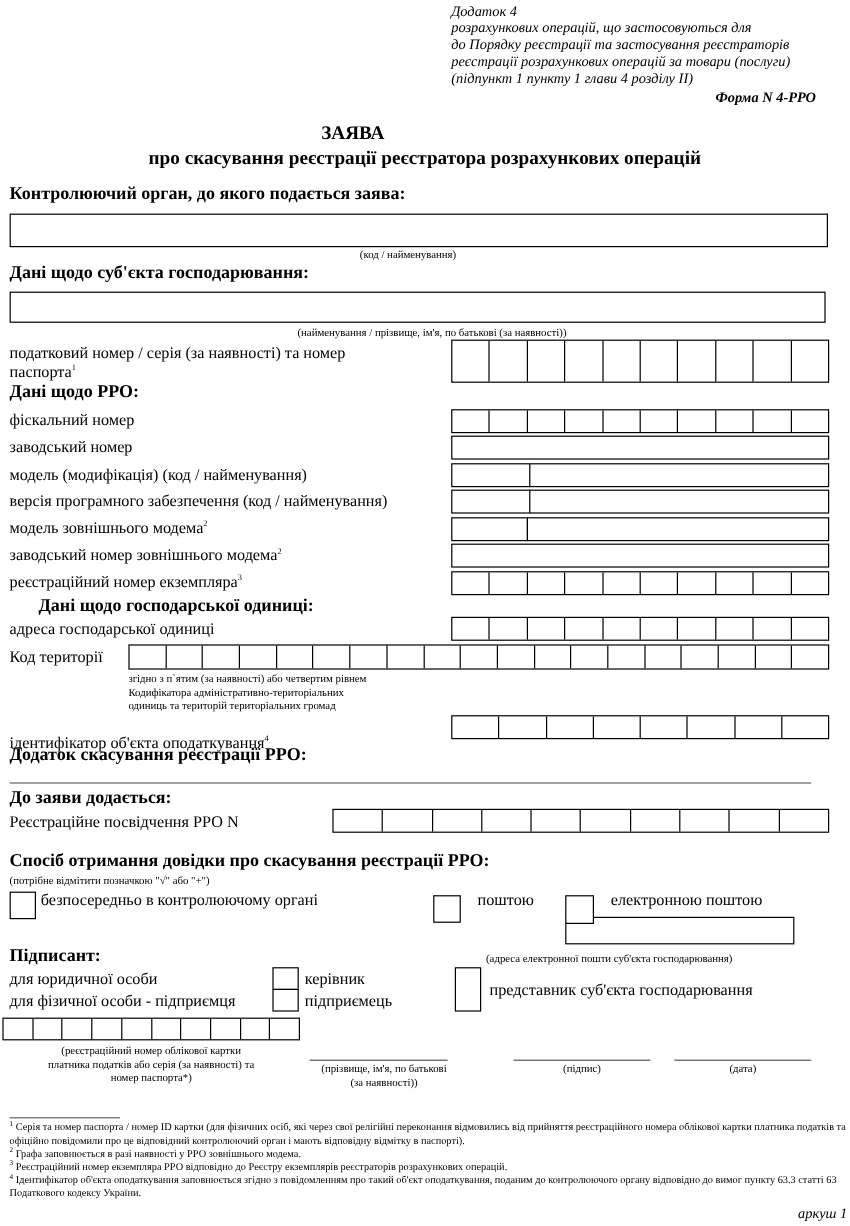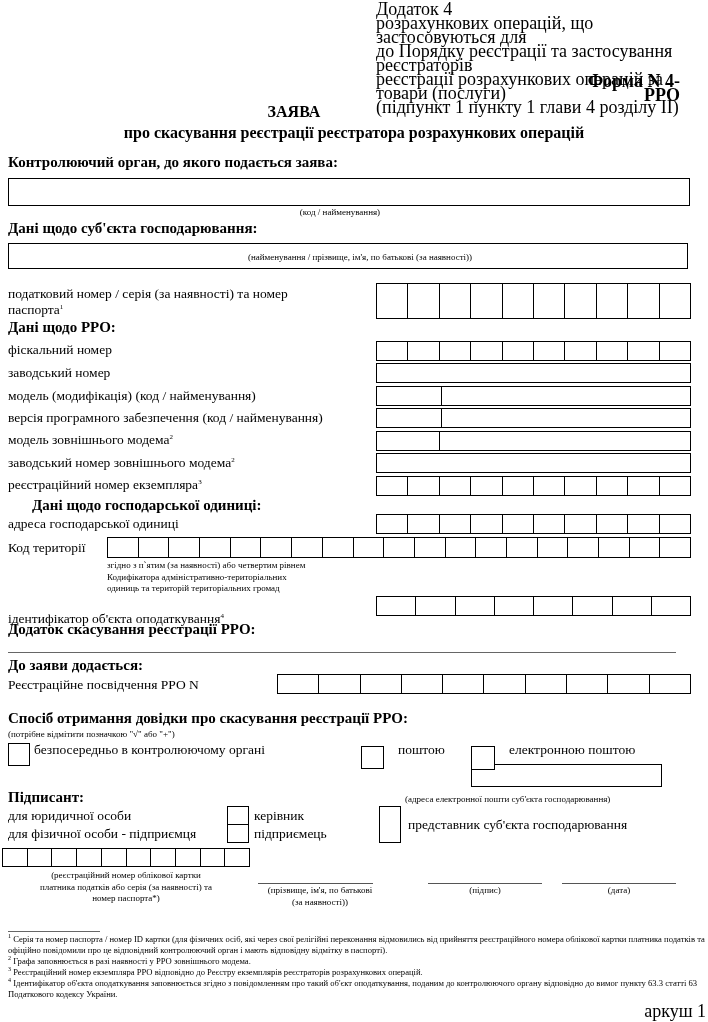--- a/index.html
+++ b/index.html
@@ -1,19 +1,19 @@
 <!DOCTYPE html>
 <html><head>
 <meta charset="utf-8">
 <style>
   html, body { margin:0; padding:0; background:#fff; }
   body { width:708px; height:1022px; position:relative; overflow:hidden;
          font-family:"Liberation Serif", serif; color:#000; }
   .abs { position:absolute; }
-  .t12 { font-size:18px; line-height:14px; }
+  .t12 { font-size:12px; line-height:14px;font-style:italic; }
   .t13 { font-size:13.5px; line-height:16px; }
   .t9 { font-size:9px; line-height:11.5px; }
   .b { font-weight:bold; }
   .h-sec { font-weight:bold; font-size:15px; line-height:17px; }
   .box { position:absolute; border:1.3px solid #000; box-sizing:border-box; background:#fff; }
   .cells { position:absolute; display:flex; border:1.3px solid #000; box-sizing:border-box; }
   .cells > div { flex:1; border-right:1.3px solid #000; box-sizing:border-box; }
   .cells > div:last-child { border-right:none; }
   .center { text-align:center; }
   sup { font-size:7px; vertical-align:super; line-height:0; }
@@ -34,21 +34,21 @@
 
 <div class="abs b center" style="left:0; top:103px; width:588px; font-size:16px;">ЗАЯВА</div>
 <div class="abs b center" style="left:0; top:124px; width:708px; font-size:16px;">про скасування реєстрації реєстратора розрахункових операцій</div>
 
 <div class="abs h-sec" style="left:8px; top:154px;">Контролюючий орган, до якого подається заява:</div>
 <div class="box" style="left:8px; top:178px; width:682px; height:28px;"></div>
 <div class="abs t9 center" style="left:240px; top:207px; width:200px;">(код / найменування)</div>
 
 <div class="abs h-sec" style="left:8px; top:220px;">Дані щодо суб'єкта господарювання:</div>
 <div class="box" style="left:8px; top:243px; width:680px; height:26px;"></div>
-<div class="abs t9 center" style="left:150px; top:252px; width:420px;">(найменування / прізвище, ім'я, по батькові (за наявності))</div>
+<div class="abs t9 center" style="left:150px; top:272px; width:420px;">(найменування / прізвище, ім'я, по батькові (за наявності))</div>
 <div class="abs t13" style="left:8px; top:286px; width:360px;">
   <span>податковий номер / серія (за наявності) та номер</span><br>
   <span>паспорта</span><sup>1</sup>
 </div>
 <div class="cells" style="left:376px; top:283px; width:315px; height:36px;">
   <div></div>
     <div></div>
     <div></div>
     <div></div>
     <div></div>

